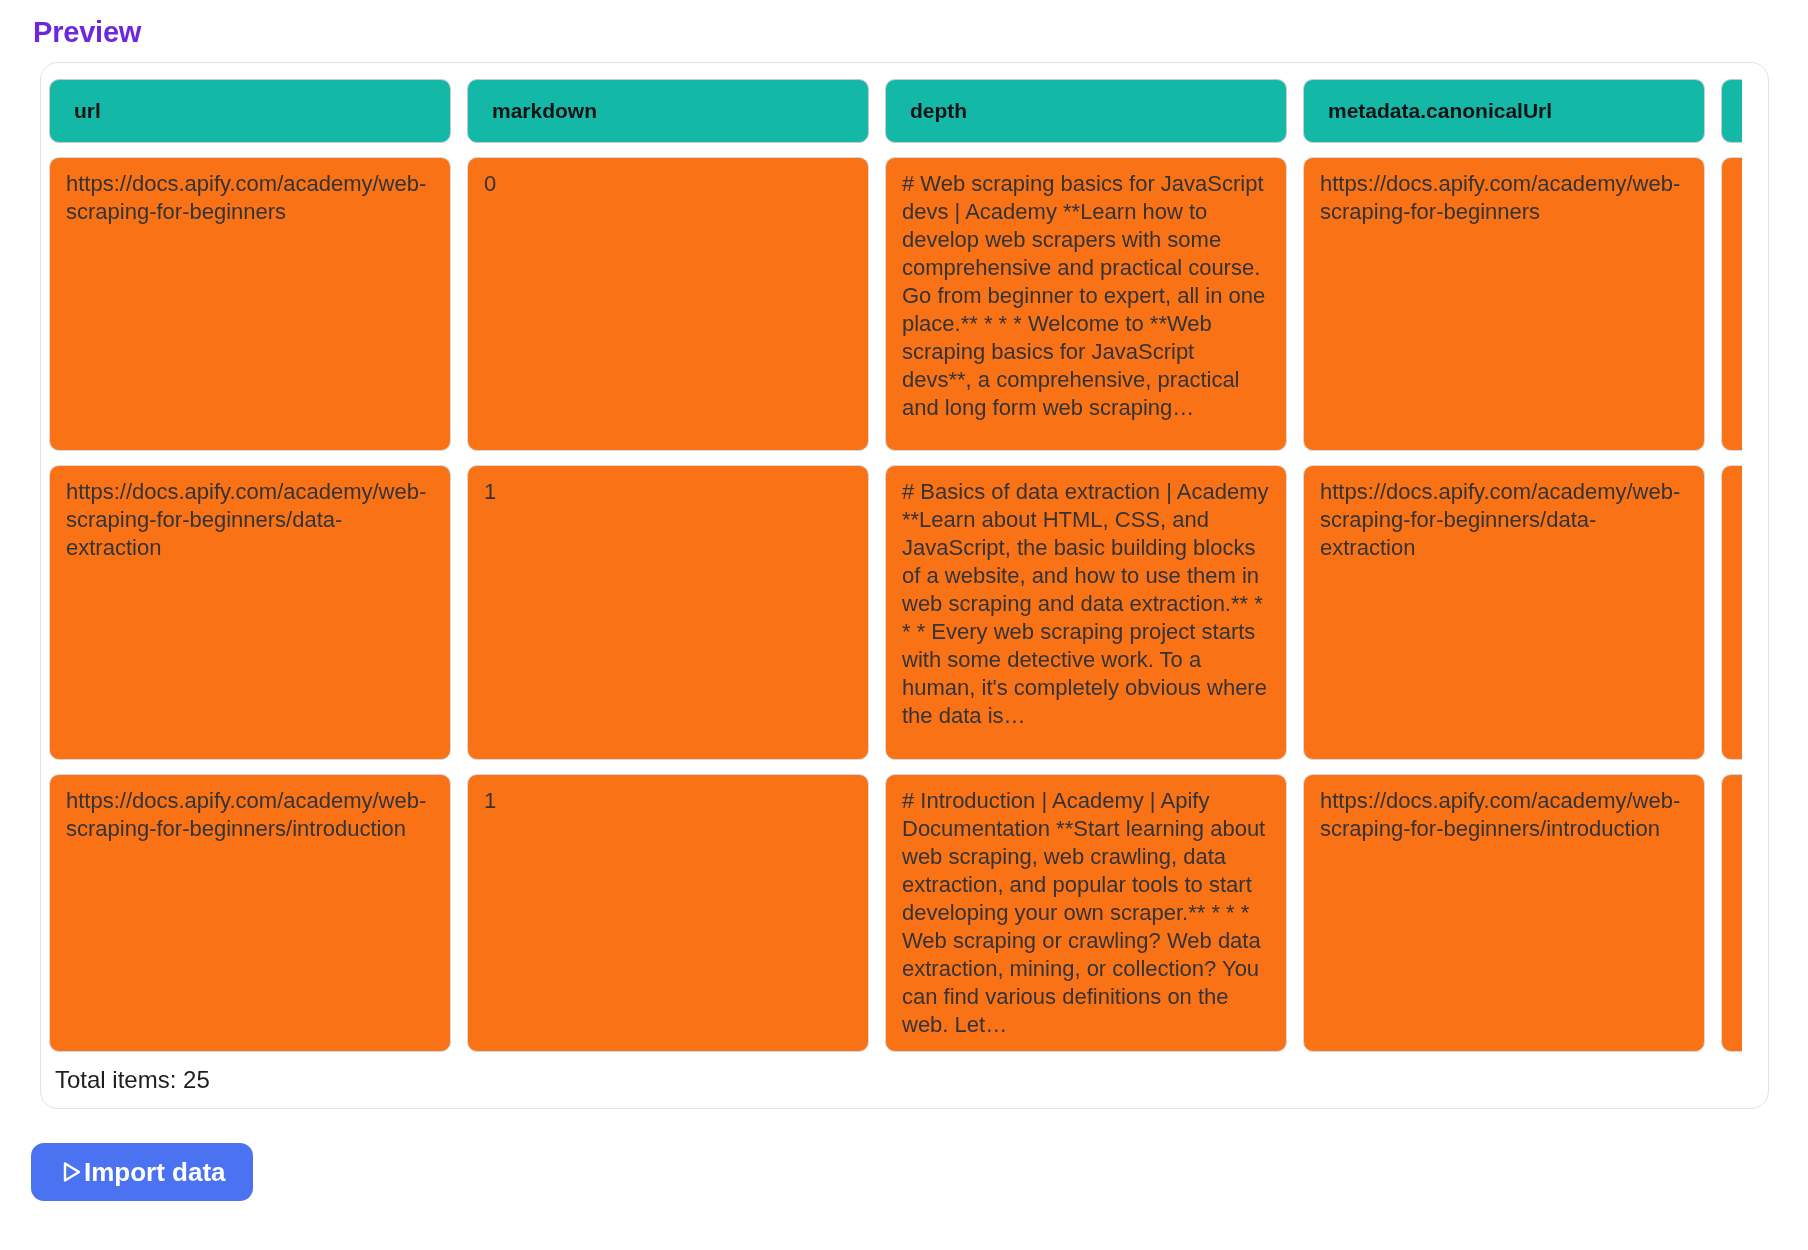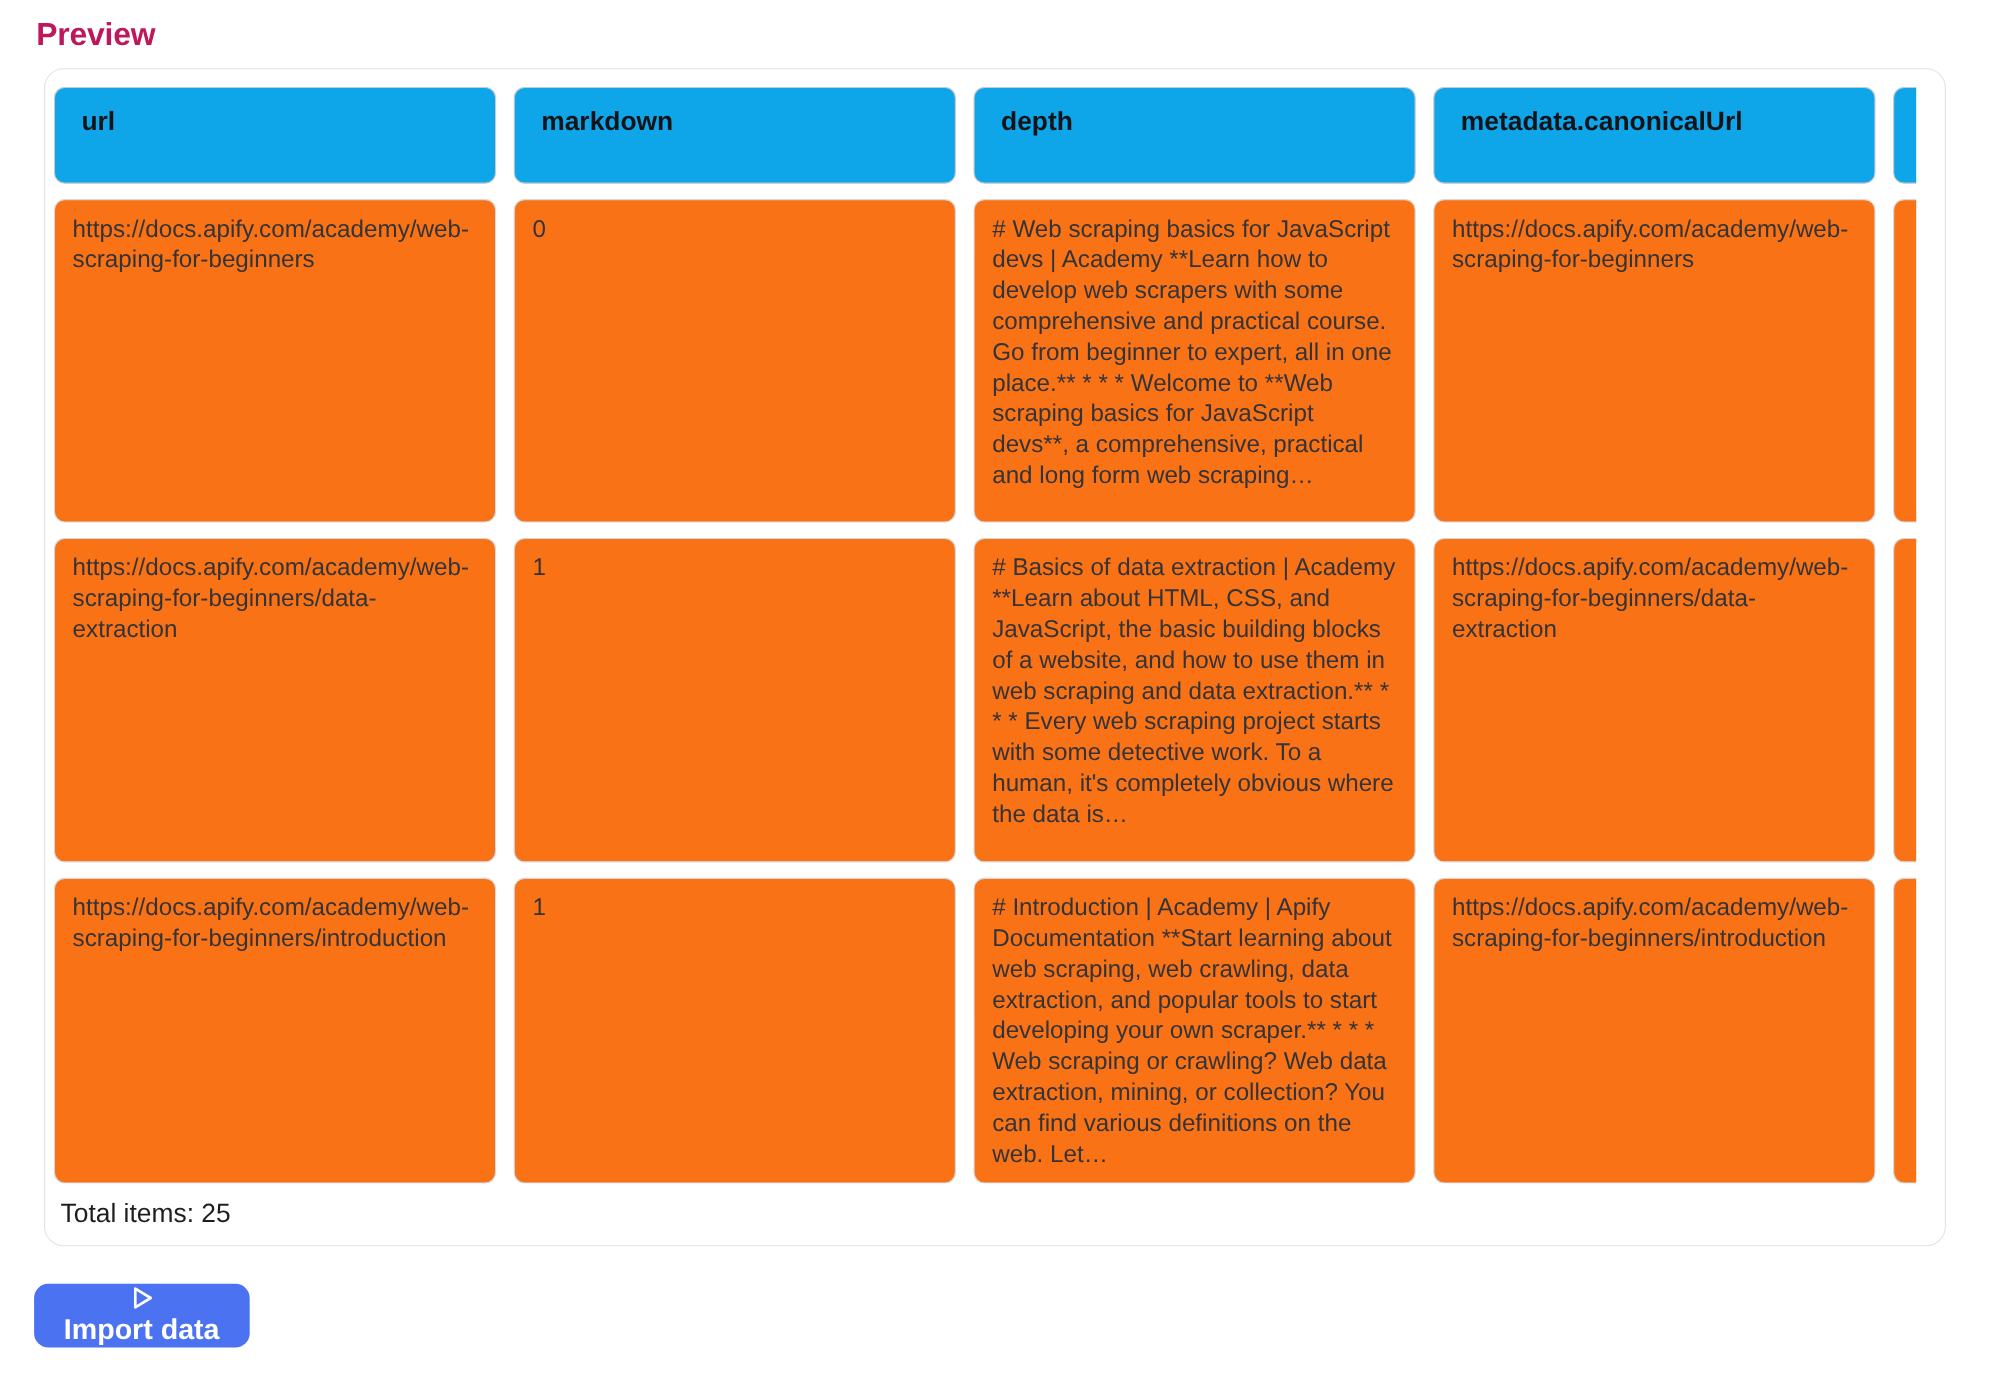--- a/index.html
+++ b/index.html
@@ -6,21 +6,21 @@
   html, body {
     width: 1808px; height: 1250px;
     background: #ffffff;
     font-family: "Liberation Sans", "DejaVu Sans", sans-serif;
     color: #2a2a2e;
     overflow: hidden;
   }
   h1.page-title {
     font-size: 29px;
     font-weight: 700;
-    color: #be185d;
+    color: #6d28d9;
     margin: 16px 0 13px 33px;
     letter-spacing: -0.2px;
   }
   .panel {
     margin-left: 40px;
     width: 1729px;
     border: 1.5px solid #e2e2e6;
     border-radius: 18px;
     background: #ffffff;
     padding: 16px 0 14px 8px;
@@ -41,25 +41,25 @@
     border: 1.5px solid #d8d8dc;
     border-radius: 10px;
     padding: 12px 16px;
     font-size: 22px;
     line-height: 28px;
     color: #333338;
     overflow: hidden;
     overflow-wrap: break-word;
   }
   .cell.hdr {
-    background: #0ea5e9;
+    background: #14b8a6;
     border-color: #c8c8cd;
-    height: 88px;
+    height: 64px;
     padding: 16px 24px;
-    font-size: 24px;
+    font-size: 21px;
     line-height: 30px;
     font-weight: 700;
     color: #141418;
   }
   .r1 { min-height: 294px; }
   .r2 { min-height: 295px; }
   .r3 { min-height: 267px; }
   .total {
     margin: 14px 0 0 6px;
     font-size: 24px;
@@ -72,21 +72,20 @@
     height: 58px;
     padding: 0 27px;
     background: #4b72f0;
     color: #ffffff;
     border: none;
     border-radius: 13px;
     font-family: "Liberation Sans", "DejaVu Sans", sans-serif;
     font-size: 26px;
     font-weight: 700;
     cursor: pointer;
-    flex-direction: column;
   }
   .import-btn svg { display: block; }
 </style>
 </head>
 <body>
 
 <main>
 
   <h1 class="page-title">Preview</h1>
 

